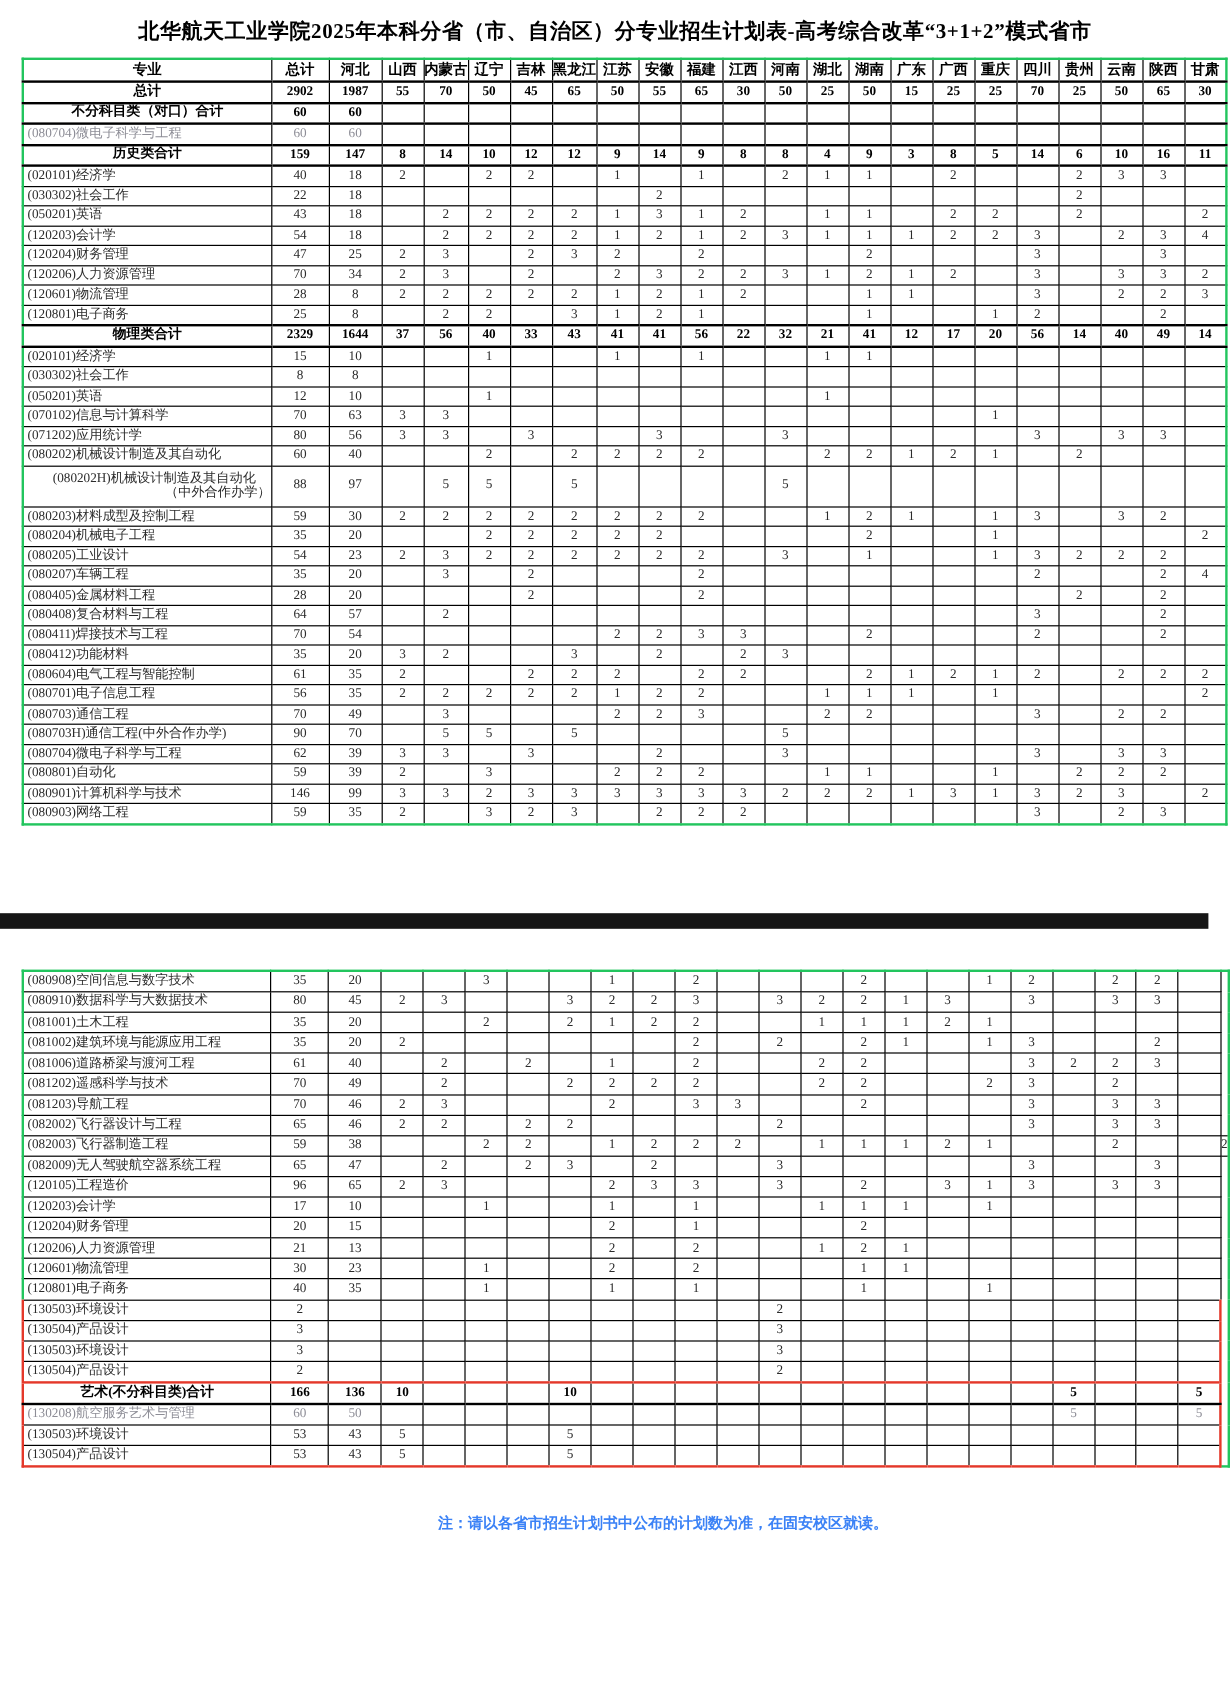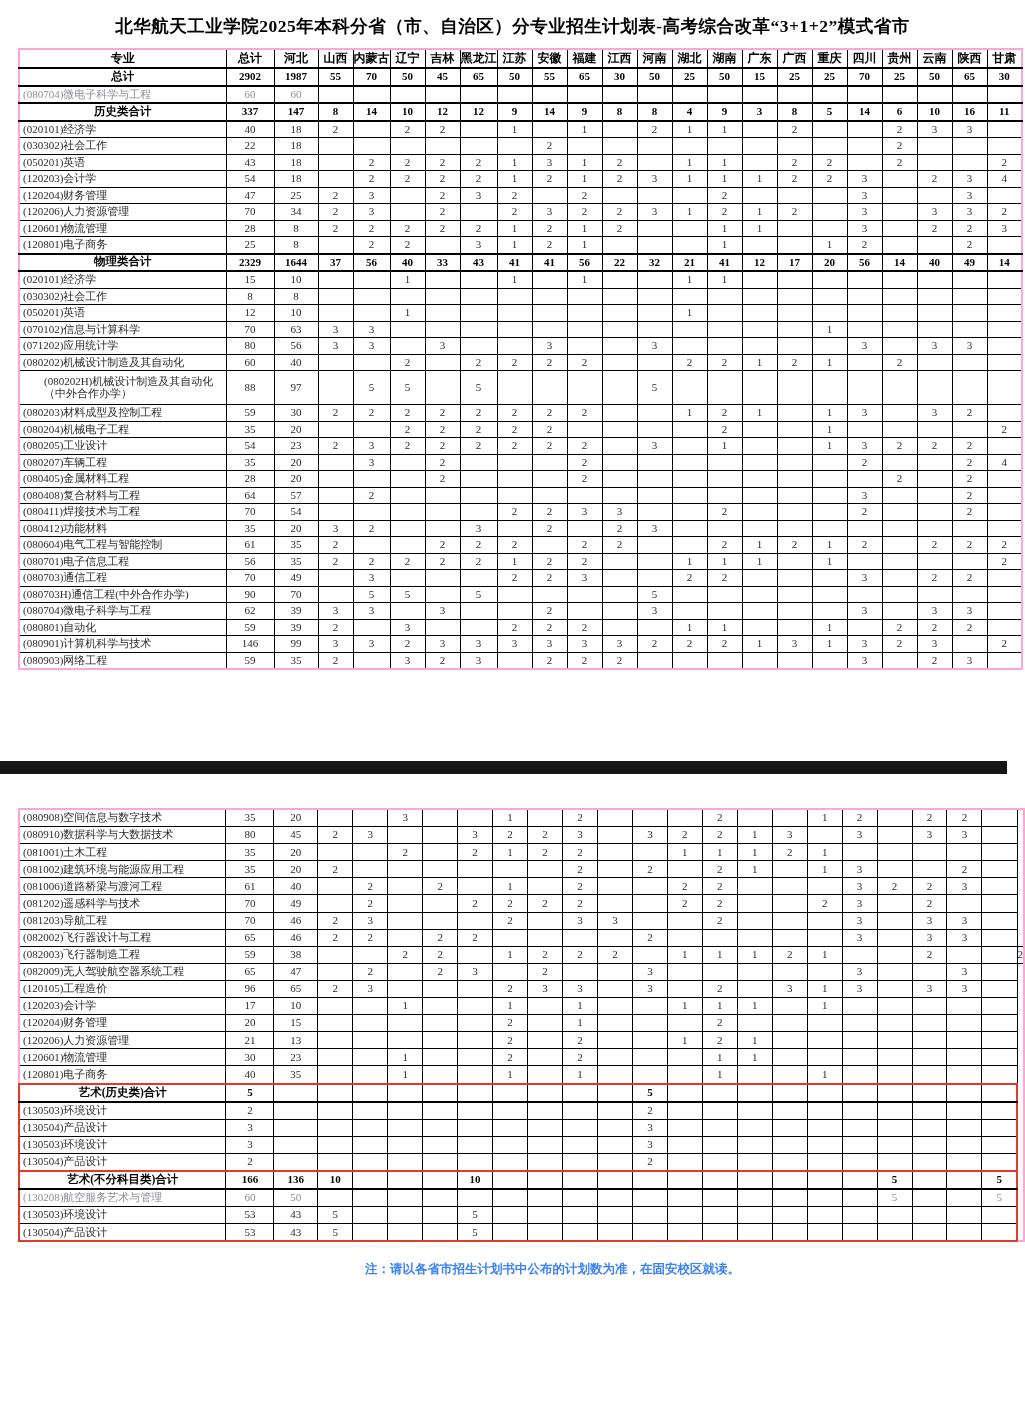--- a/index.html
+++ b/index.html
@@ -1,33 +1,33 @@
 <!DOCTYPE html>
 <html style="--red: #e4382a;"><head>
 <meta charset="utf-8">
 <style>
   html,body{margin:0;padding:0;}
   body{width:1025px;height:1420px;background:#ffffff;position:relative;
        font-family:"Liberation Serif", serif; overflow:hidden;}
   .title{position:absolute;top:14px;left:0;width:1025px;text-align:center;
          font-size:17.5px;font-weight:bold;color:#000;letter-spacing:.5px;}
   table.grid{border-collapse:collapse;position:absolute;left:18px;table-layout:fixed;
-             border:2px solid #f9a8d4;}
+             border:2px solid #22c55e;}
   #t1{top:48px;} #t2{top:808px;}
   th,td{border:1px solid #000;padding:0;text-align:center;font-size:11px;color:#2b2b2b;
         height:15.5px;line-height:1.04;overflow:hidden;white-space:nowrap;}
   #t2 td{height:16.1px;}
   thead th{font-weight:bold;font-size:12px;color:#000;border-bottom-width:2px;height:17px;}
   td.lab{text-align:left;padding-left:3px;}
   tr.sum td{font-weight:bold;color:#000;border-top-width:2px;border-bottom-width:2px;}
   tr.sum td.lab{text-align:center;padding-left:0;font-size:11.5px;}
   tr.light td{color:#8d8d96;}
   tr.tall td{height:33px;}
   tr.tall td.lab{white-space:normal;padding-left:24px;}
-  .lab2{display:block;text-align:left;}
+  .lab2{display:block;text-align:right;}
   tr.rz td:first-child{border-left:2px solid var(--red);}
   tr.rz td:last-child{border-right:2px solid var(--red);}
   tr.rt td{border-top:2px solid var(--red);}
   tr.rbot td{border-bottom:2px solid var(--red);}
   .sep{position:absolute;left:0;top:761px;width:1007px;height:13px;}
   .note{position:absolute;top:1261px;left:0;width:1025px;text-align:center;
         font-size:12.5px;font-weight:bold;}
 </style>
 </head>
 <body>
@@ -106,20 +106,45 @@
         <td>50</td>
         <td>15</td>
         <td>25</td>
         <td>25</td>
         <td>70</td>
         <td>25</td>
         <td>50</td>
         <td>65</td>
         <td>30</td>
       </tr>
+      <tr class="sum">
+        <td class="lab">不分科目类（对口）合计</td>
+        <td>60</td>
+        <td>60</td>
+        <td></td>
+        <td></td>
+        <td></td>
+        <td></td>
+        <td></td>
+        <td></td>
+        <td></td>
+        <td></td>
+        <td></td>
+        <td></td>
+        <td></td>
+        <td></td>
+        <td></td>
+        <td></td>
+        <td></td>
+        <td></td>
+        <td></td>
+        <td></td>
+        <td></td>
+        <td></td>
+      </tr>
       <tr class="light">
         <td class="lab">(080704)微电子科学与工程</td>
         <td>60</td>
         <td>60</td>
         <td></td>
         <td></td>
         <td></td>
         <td></td>
         <td></td>
         <td></td>
@@ -133,21 +158,21 @@
         <td></td>
         <td></td>
         <td></td>
         <td></td>
         <td></td>
         <td></td>
         <td></td>
       </tr>
       <tr class="sum">
         <td class="lab">历史类合计</td>
-        <td>337</td>
+        <td>159</td>
         <td>147</td>
         <td>8</td>
         <td>14</td>
         <td>10</td>
         <td>12</td>
         <td>12</td>
         <td>9</td>
         <td>14</td>
         <td>9</td>
         <td>8</td>
@@ -1389,45 +1414,20 @@
         <td>1</td>
         <td></td>
         <td></td>
         <td>1</td>
         <td></td>
         <td></td>
         <td></td>
         <td></td>
         <td></td>
       </tr>
-      <tr class="sum rz rt">
-        <td class="lab">艺术(历史类)合计</td>
-        <td>5</td>
-        <td></td>
-        <td></td>
-        <td></td>
-        <td></td>
-        <td></td>
-        <td></td>
-        <td></td>
-        <td></td>
-        <td></td>
-        <td></td>
-        <td>5</td>
-        <td></td>
-        <td></td>
-        <td></td>
-        <td></td>
-        <td></td>
-        <td></td>
-        <td></td>
-        <td></td>
-        <td></td>
-        <td></td>
-      </tr>
       <tr class="rz">
         <td class="lab">(130503)环境设计</td>
         <td>2</td>
         <td></td>
         <td></td>
         <td></td>
         <td></td>
         <td></td>
         <td></td>
         <td></td>

